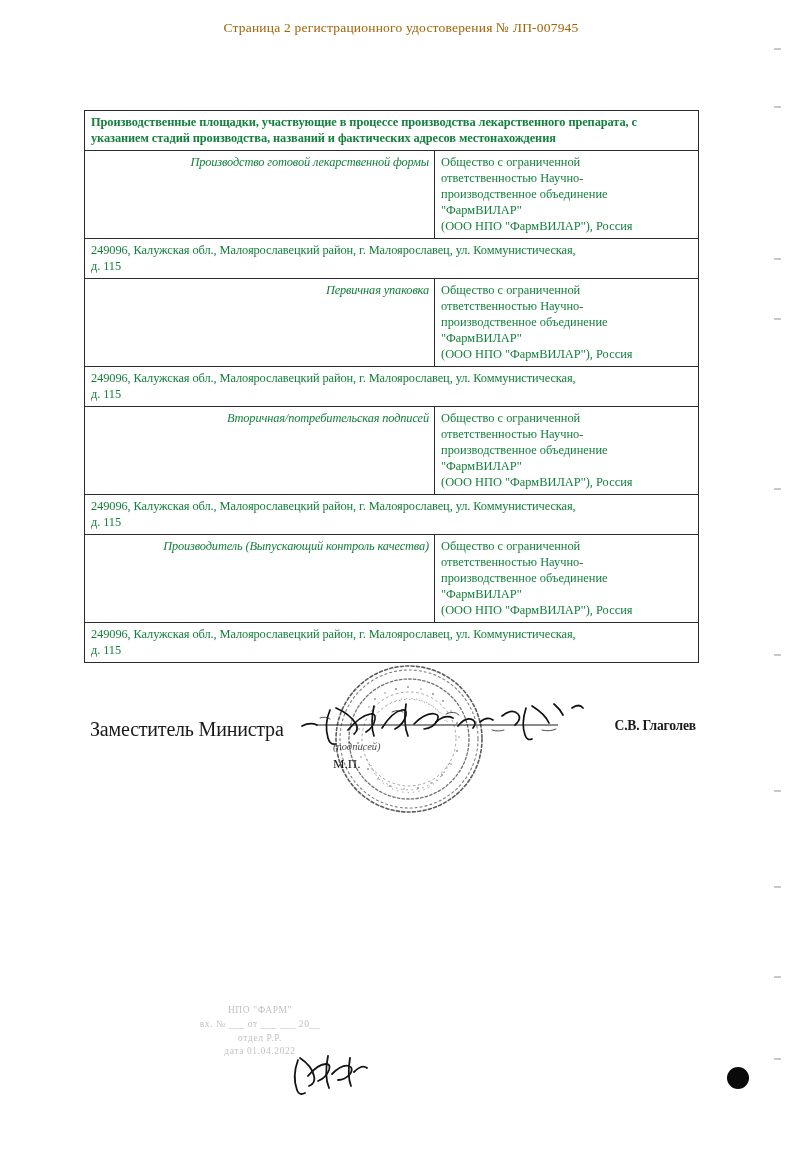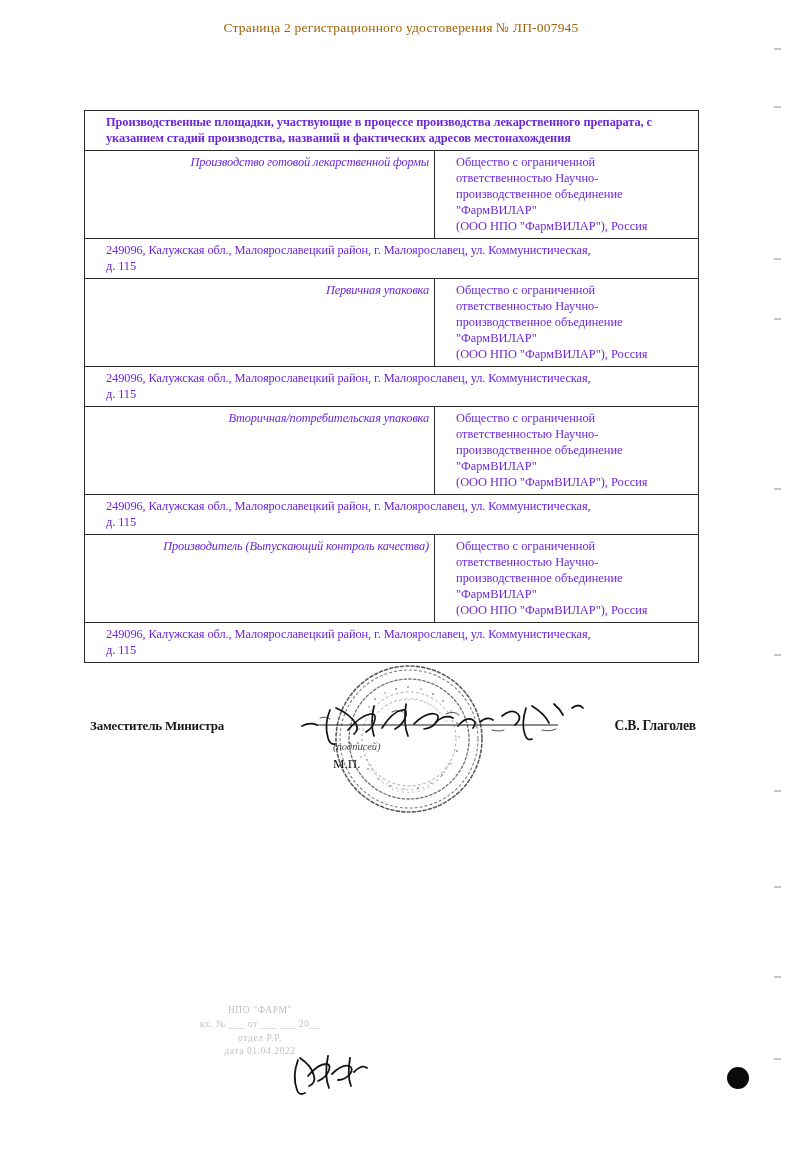--- a/index.html
+++ b/index.html
@@ -34,24 +34,24 @@
     position: absolute;
     left: 84px;
     top: 110px;
     width: 614px;
     border-collapse: collapse;
     table-layout: fixed;
   }
   .doc-table td {
     border: 1px solid #2b2b2b;
     vertical-align: top;
-    padding: 3px 5px 4px 21px;
+    padding: 3px 5px 4px 6px;
     font-size: 12.4px;
     line-height: 1.29;
-    color: #6d28d9;
+    color: #15803d;
   }
   .col-stage { width: 350px; }
   .col-org   { width: 264px; }
 
   .hdr-cell {
     font-weight: bold;
     font-size: 12.6px;
     line-height: 1.33;
     letter-spacing: -.1px;
     padding-top: 4px;
@@ -77,22 +77,22 @@
     position: absolute;
     left: 84px;
     top: 718px;
     width: 614px;
     height: 22px;
   }
   .sig-title {
     position: absolute;
     left: 6px;
     top: 0;
-    font-weight: bold;
-    font-size: 13px;
+    font-weight: normal;
+    font-size: 20px;
     letter-spacing: -.2px;
     white-space: nowrap;
   }
   .sig-name {
     position: absolute;
     right: 2px;
     top: 0;
     font-weight: bold;
     font-size: 13.6px;
     letter-spacing: -.2px;
@@ -239,21 +239,21 @@
       </td>
     </tr>
     <tr>
       <td class="addr-cell" colspan="2">
         <span class="ln">249096, Калужская обл., Малоярославецкий район, г. Малоярославец, ул. Коммунистическая,</span>
         <span class="ln">д. 115</span>
       </td>
     </tr>
 
     <tr>
-      <td class="stage-cell">Вторичная/потребительская упаковка</td>
+      <td class="stage-cell">Вторичная/потребительская подписей</td>
       <td class="org-cell">
         <span class="ln">Общество с ограниченной</span>
         <span class="ln">ответственностью Научно-</span>
         <span class="ln">производственное объединение</span>
         <span class="ln">"ФармВИЛАР"</span>
         <span class="ln">(ООО НПО "ФармВИЛАР"), Россия</span>
       </td>
     </tr>
     <tr>
       <td class="addr-cell" colspan="2">

